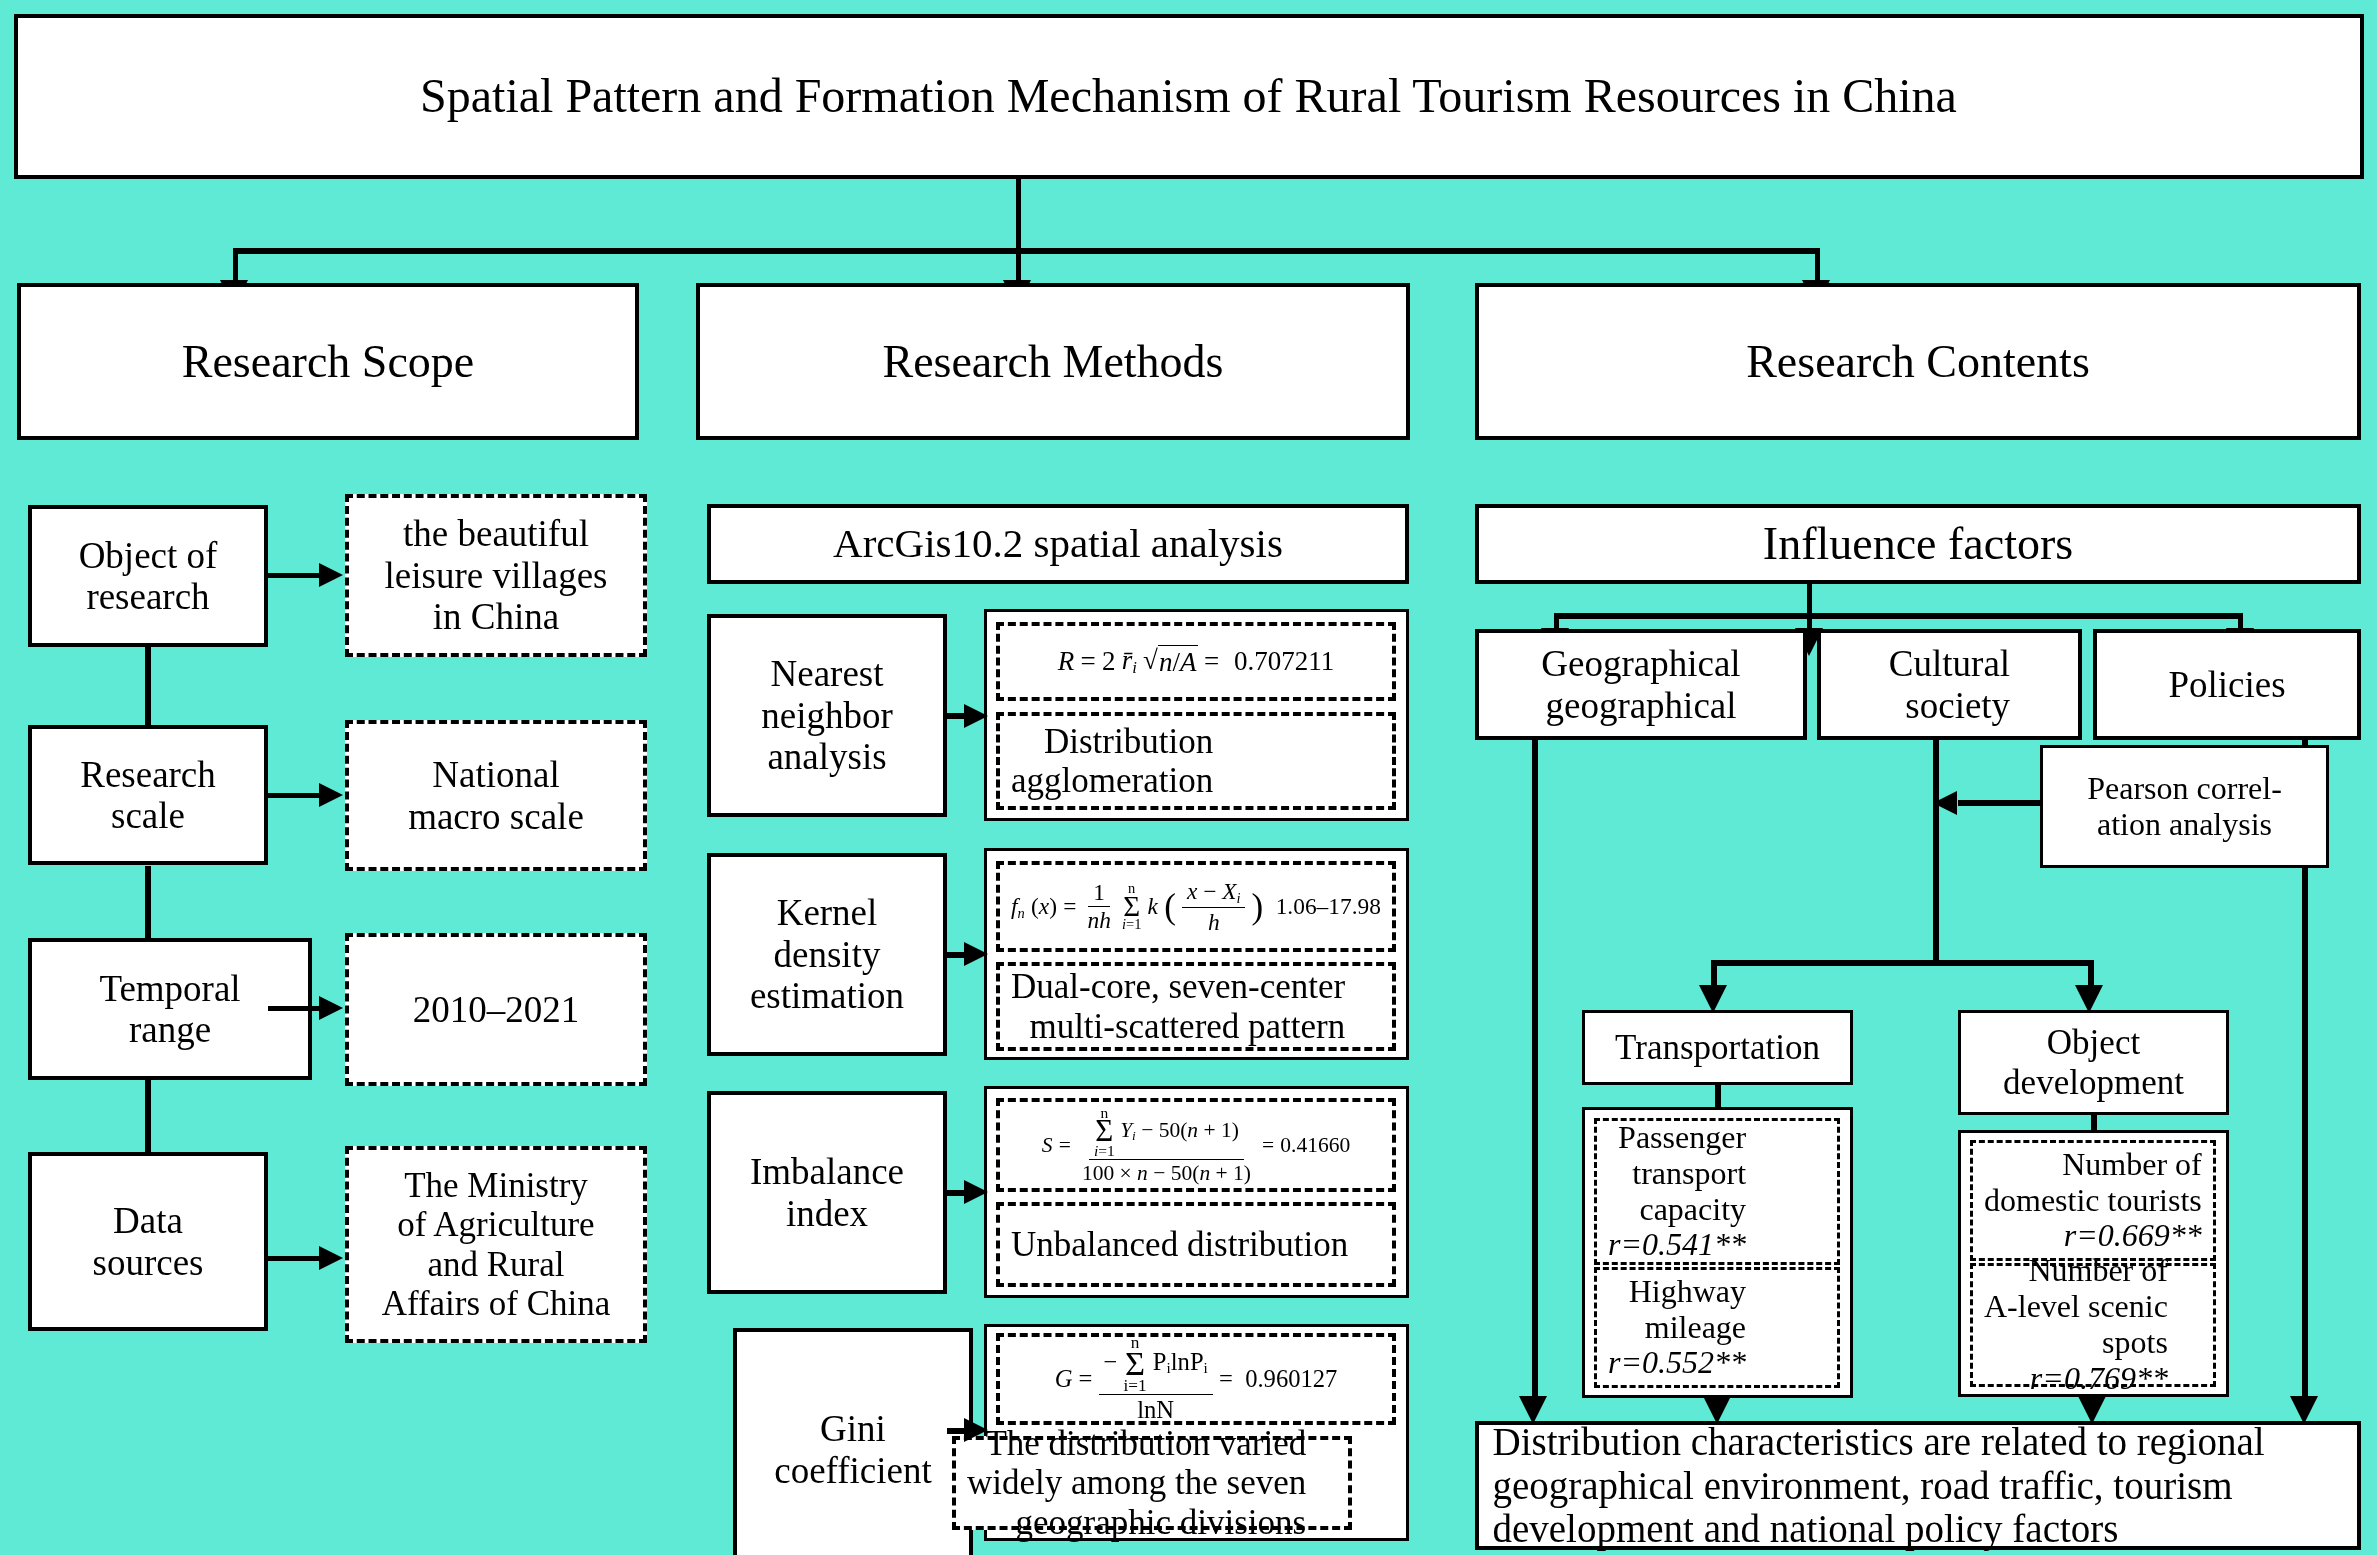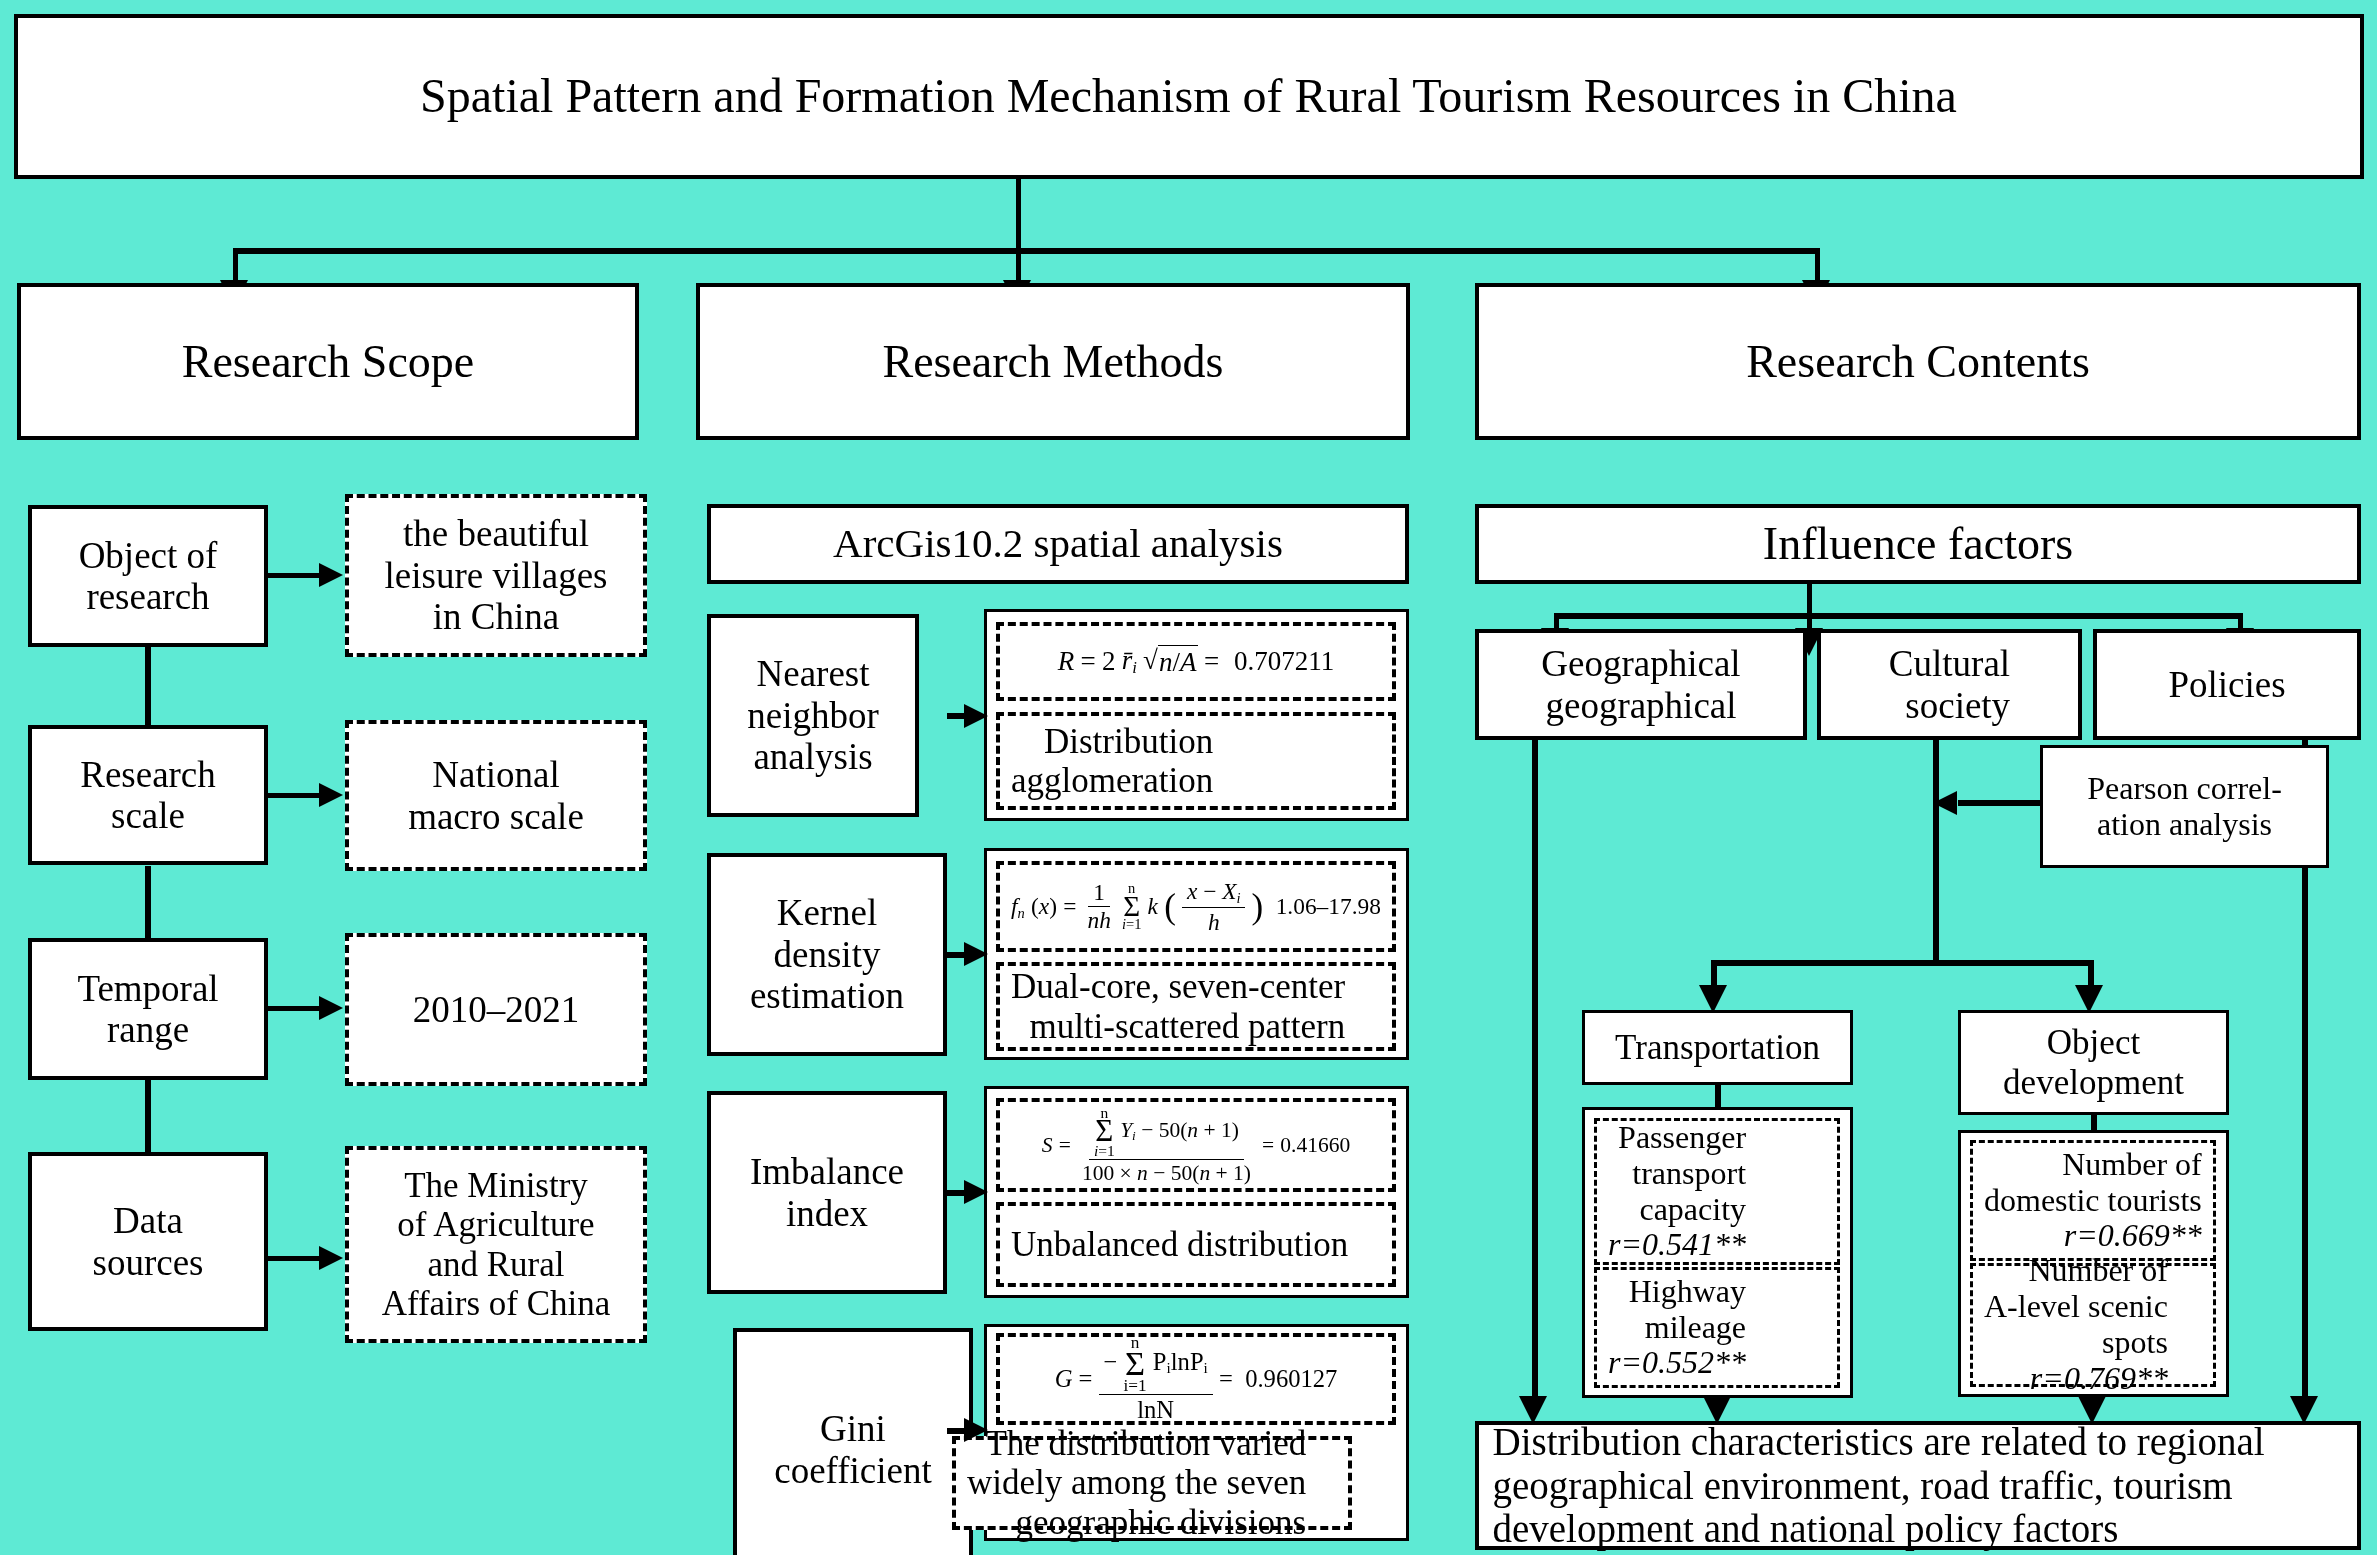--- a/index.html
+++ b/index.html
@@ -97,21 +97,21 @@
   </div>
   <div class="dbox f-lbl" style="left:345px;top:720px;width:302px;height:151px;white-space:pre-line;">
     <span>National
 macro scale</span>
   </div>
   <div class="hline" style="left:268px;top:793px;width:52px;height:4.9px;"></div>
   <div class="arrow-r" style="left:319px;top:783px;"></div>
 
   <div class="vline" style="left:145px;top:866px;width:5.5px;height:74px;"></div>
 
-  <div class="box f-lbl" style="left:28px;top:938px;width:240px;height:142px;white-space:pre-line;">
+  <div class="box f-lbl" style="left:28px;top:938px;width:284px;height:142px;white-space:pre-line;">
     <span>Temporal
 range</span>
   </div>
   <div class="dbox f-lbl" style="left:345px;top:933px;width:302px;height:153px;white-space:pre-line;">
     <span>2010–2021</span>
   </div>
   <div class="hline" style="left:268px;top:1006px;width:52px;height:4.9px;"></div>
   <div class="arrow-r" style="left:319px;top:996px;"></div>
 
   <div class="vline" style="left:145px;top:1080px;width:5.5px;height:74px;"></div>
@@ -126,21 +126,21 @@
 and Rural
 Affairs of China</span>
   </div>
   <div class="hline" style="left:268px;top:1256px;width:52px;height:4.9px;"></div>
   <div class="arrow-r" style="left:319px;top:1246px;"></div>
 
   <div class="box f-arc" style="left:707px;top:504px;width:702px;height:80px;">
     <span>ArcGis10.2 spatial analysis</span>
   </div>
 
-  <div class="box f-lbl" style="left:707px;top:614px;width:212px;height:203px;white-space:pre-line;">
+  <div class="box f-lbl" style="left:707px;top:614px;width:240px;height:203px;white-space:pre-line;">
     <span>Nearest
 neighbor
 analysis</span>
   </div>
   <div class="box thin" style="left:984px;top:609px;width:425px;height:212px;border-width:3.1px;"></div>
   <div class="dbox" style="left:996px;top:622px;width:400px;height:79px;">
     <div class="formula">
       <span class="it">R</span>
         <span>=</span>
         <span>2</span>

